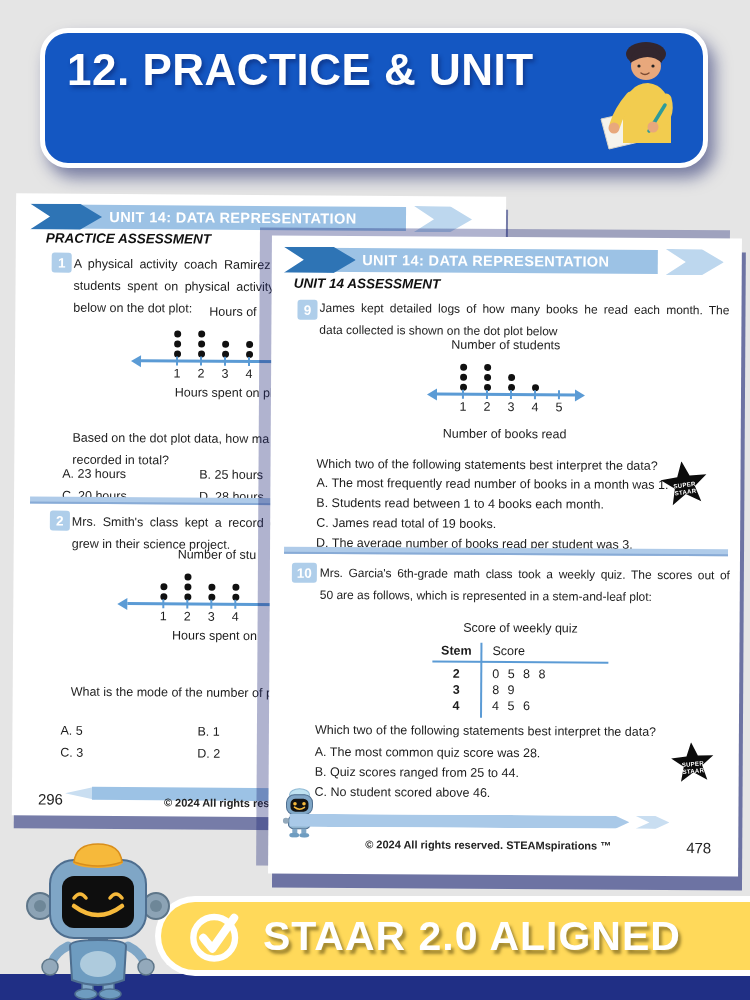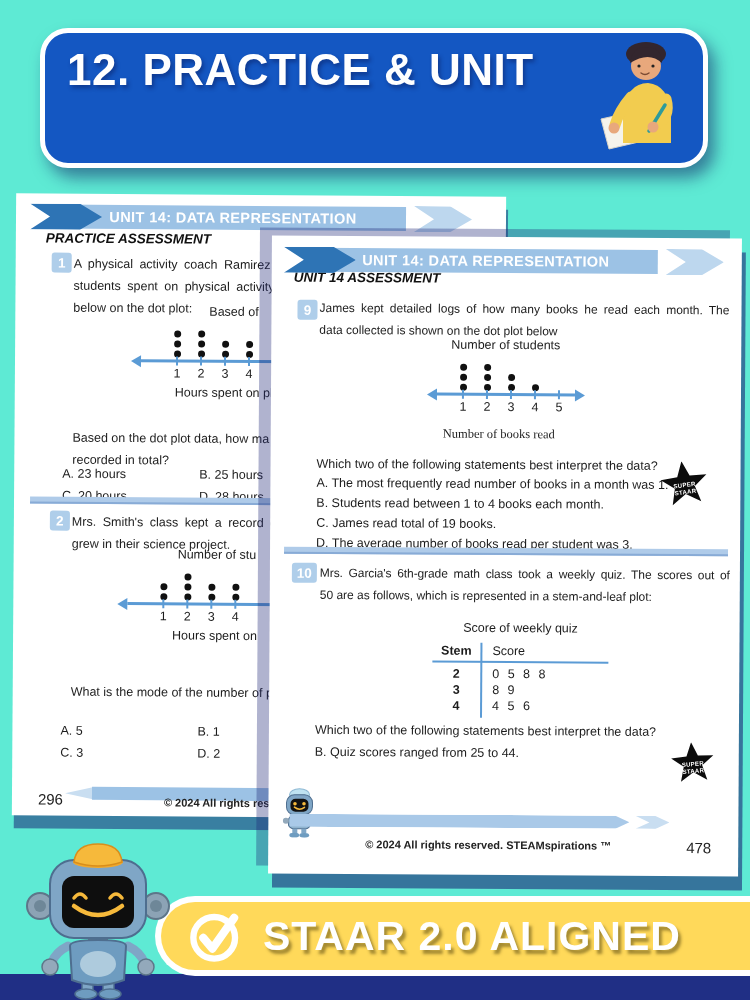--- a/index.html
+++ b/index.html
@@ -1,16 +1,16 @@
 <!DOCTYPE html>
 <html><head>
 <meta charset="utf-8">
 <style>
   html,body{margin:0;padding:0;background:#4B5AF1;}
-  .stage{position:relative;width:750px;height:1000px;overflow:hidden;background:#5eead4;
+  .stage{position:relative;width:750px;height:1000px;overflow:hidden;background:#e5e5e5;
          font-family:"Liberation Sans",sans-serif;color:#1c1c1c;}
 
   
   .top-banner{position:absolute;left:40px;top:28px;width:668px;height:140px;background:#1457C2;
     border:5px solid #fff;border-radius:28px;box-sizing:border-box;z-index:2;
     box-shadow:7px 10px 16px rgba(12,22,95,.5);}
   .banner-title{padding:13px 0 0 22px;font-weight:800;color:#fff;font-size:44px;line-height:48px;
     letter-spacing:.5px;text-shadow:2px 3px 4px rgba(8,20,80,.45);}
   .boy-svg{position:absolute;right:12px;top:6px;}
 
@@ -142,21 +142,21 @@
     <div class="section-title" style="left:30px;top:37px;">PRACTICE ASSESSMENT</div>
 
     <div class="qnum" style="left:36px;top:59px;">1</div>
     <div class="prompt" style="left:58px;top:59px;">
       <div class="ws3">A physical activity coach Ramirez</div>
       <div class="ws3">students spent on physical activity</div>
       <div>below on the dot plot:</div>
     </div>
 
     <div class="plot-block" style="left:150px;top:127px;">
-      <div class="plot-title" style="left:44px;">Based of</div>
+      <div class="plot-title" style="left:44px;">Hours of</div>
       <div class="dotplot dp4">
           <div class="dp-axis"></div>
           <div class="dp-cols">
             <div class="dp-col">
               <div class="dp-stack">
                 <span class="dp-dot"></span>
                 <span class="dp-dot"></span>
                 <span class="dp-dot"></span>
               </div>
               <span class="dp-tick"></span>
@@ -267,21 +267,21 @@
     <div class="pagenum" style="left:26px;top:597px;text-align:right;">296</div>
     <div class="copyright" style="left:152px;top:602px;">© 2024 All rights reser</div>
   </div>
 
   <div class="page page-right">
     <div class="chev-header" style="left:12px;top:11px;width:440px;">
       <div class="chev-dark"></div>
       <div class="chev-band">UNIT 14: DATA REPRESENTATION</div>
       <div class="chev-light"></div>
     </div>
-    <div class="section-title" style="left:22px;top:34px;">UNIT 14 ASSESSMENT</div>
+    <div class="section-title" style="left:22px;top:40px;">UNIT 14 ASSESSMENT</div>
 
     <div class="qnum" style="left:26px;top:64px;">9</div>
     <div class="prompt-r" style="left:48px;top:61px;">
       <div class="jst">James kept detailed logs of how many books he read each month. The</div>
       <div>data collected is shown on the dot plot below</div>
     </div>
 
     <div class="plot-block" style="left:180px;top:118px;">
       <div class="plot-title" style="left:0px;">Number of students</div>
       <div class="dotplot dp5">
@@ -320,21 +320,21 @@
               <span class="dp-tick"></span>
               <span class="dp-num">4</span>
             </div>
             <div class="dp-col">
               <div class="dp-stack"></div>
               <span class="dp-tick"></span>
               <span class="dp-num">5</span>
             </div>
           </div>
         </div>
-      <div class="plot-xlabel" style="left:-8px;font-family:Liberation Serif, serif;">Number of books read</div>
+      <div class="plot-xlabel" style="left:-8px;">Number of books read</div>
     </div>
 
     <div class="qline" style="left:46px;top:217px;">Which two of the following statements best interpret the data?</div>
     <div class="opt-list" style="left:46px;top:241px;">
       <div>A. The most frequently read number of books in a month was 1.</div>
       <div>B. Students read between 1 to 4 books each month.</div>
       <div>C. James read total of 19 books.</div>
       <div>D. The average number of books read per student was 3.</div>
     </div>
     <div class="star" style="left:390px;top:223px;">
@@ -369,21 +369,23 @@
           <div class="sl-row">
             <span class="sl-stem">4</span>
             <span class="sl-leaf">4 5 6</span>
           </div>
           <div class="sl-vline"></div>
         </div>
       </div>
 
     <div class="qline" style="left:46px;top:483px;">Which two of the following statements best interpret the data?</div>
     <div class="opt-list" style="left:46px;top:510px;">
+      <div>A. The most common quiz score was 28.</div>
       <div>B. Quiz scores ranged from 25 to 44.</div>
+      <div>C. No student scored above 46.</div>
     </div>
     <div class="star" style="left:402px;top:504px;width:44px;height:42px;transform:rotate(-5deg);">
       <span>SUPER</span>
       <span>STAAR</span>
     </div>
 
     <svg class="mini-robot" width="34" height="50" viewBox="0 0 34 50">
       <ellipse cx="17" cy="7" rx="10" ry="6" fill="#BFE3F2" stroke="#8FB9D4" stroke-width="1"></ellipse>
       <rect x="4" y="7" width="26" height="20" rx="8" fill="#7FA6C6" stroke="#4E6E8F" stroke-width="1"></rect>
       <rect x="8" y="11" width="18" height="13" rx="5" fill="#121212"></rect>

